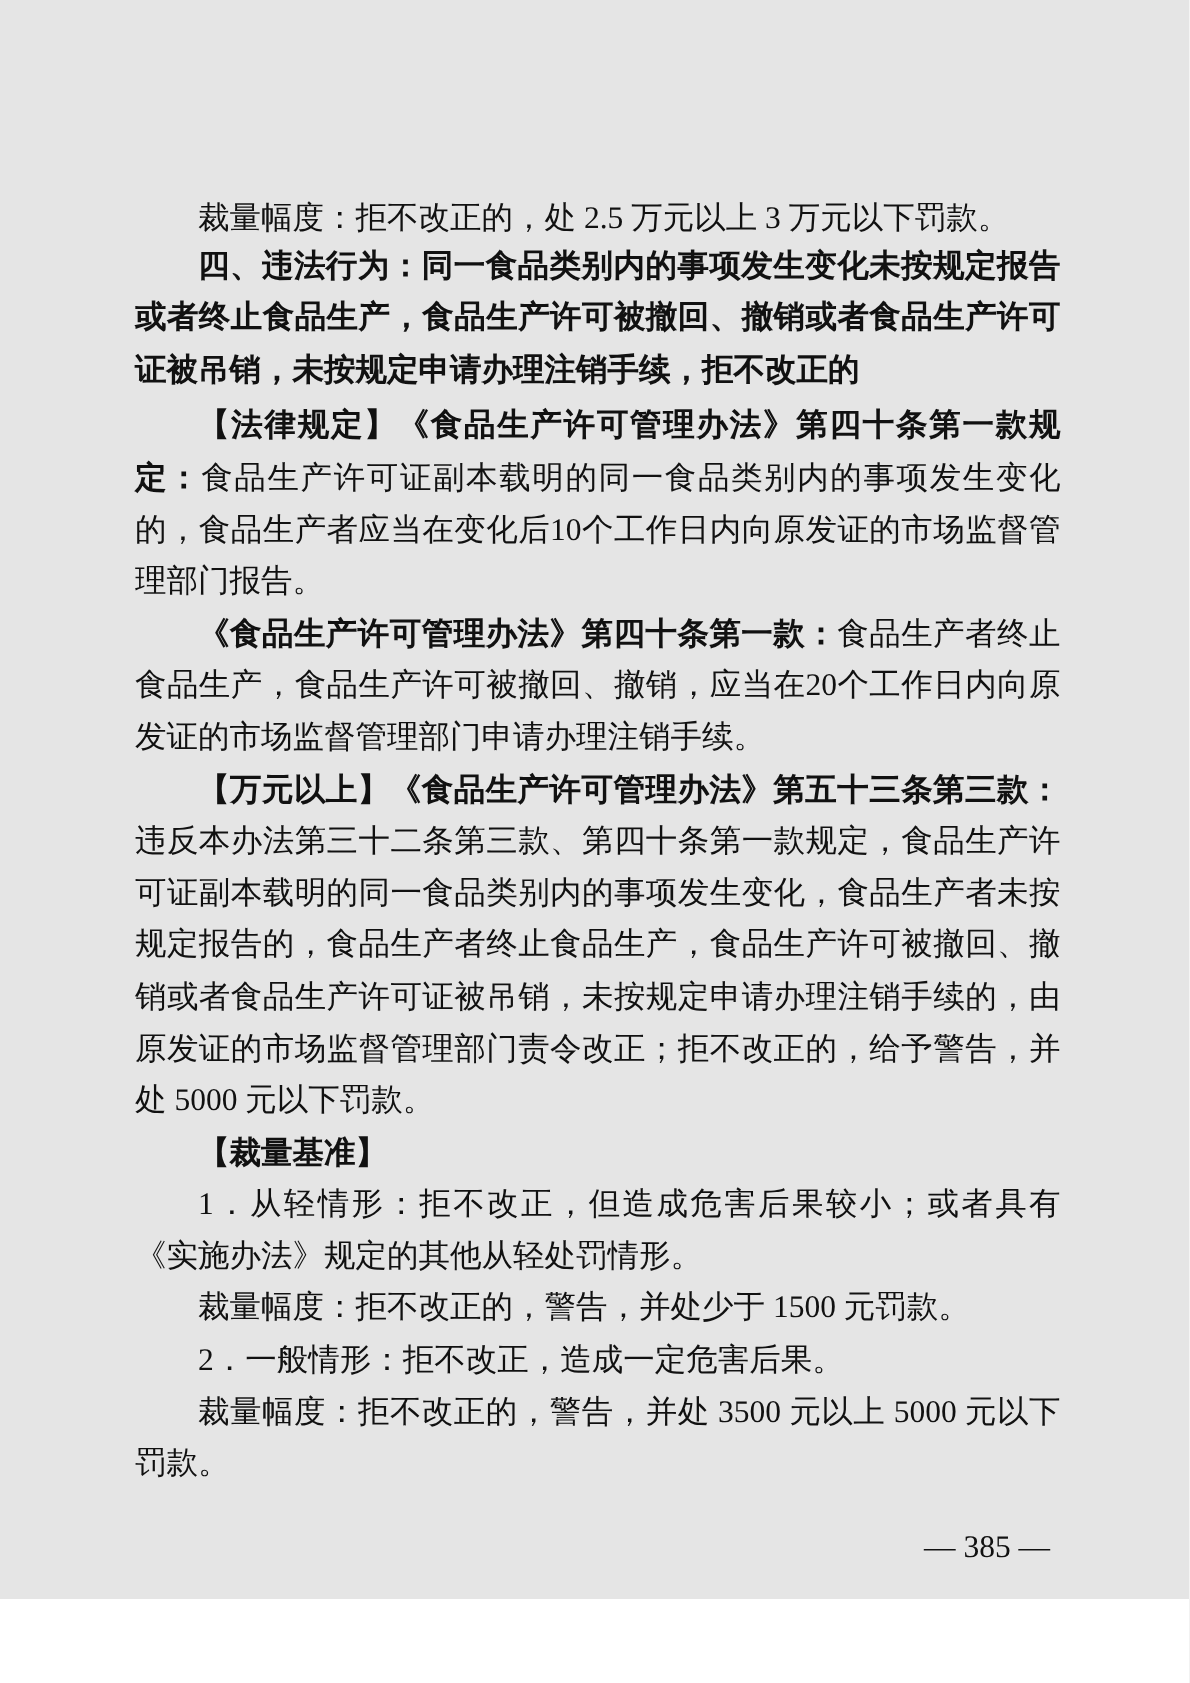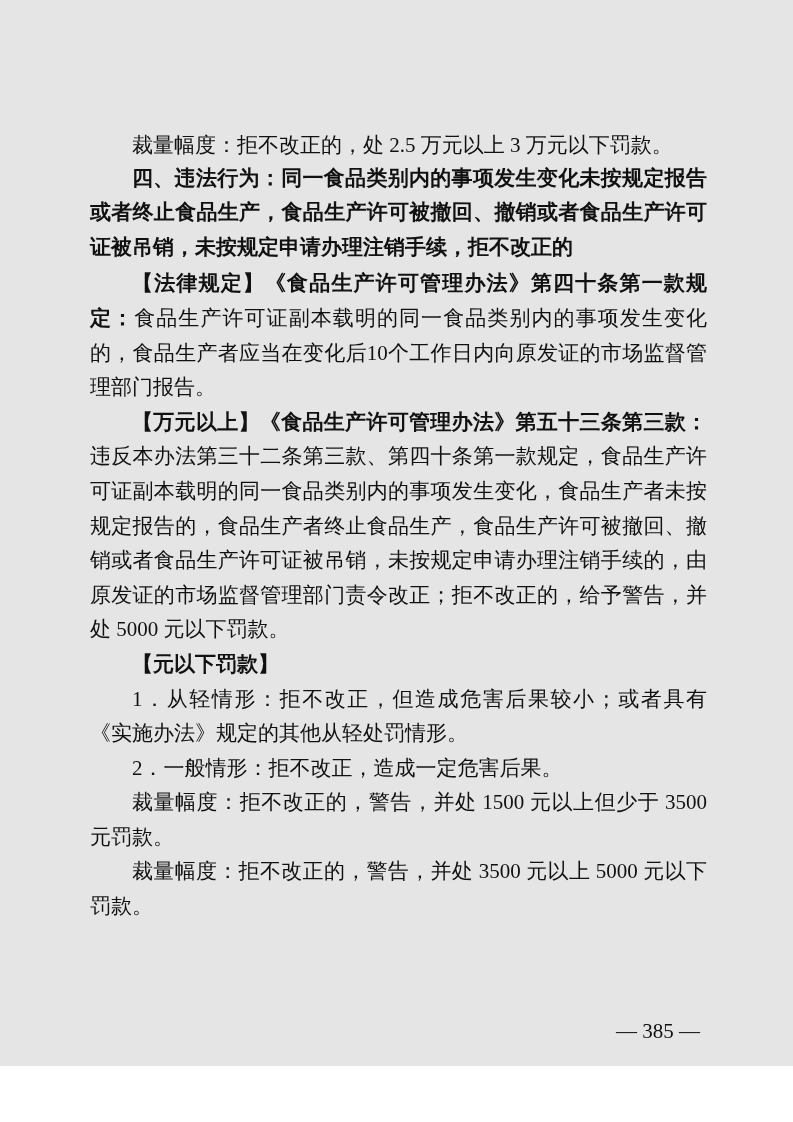--- a/index.html
+++ b/index.html
@@ -63,41 +63,44 @@
     </p>
 
     <p class="heading-hei">
       <span>四、违法行为：同一食品类别内的事项发生变化未按规定报告或者终止食品生产，食品生产许可被撤回、撤销或者食品生产许可证被吊销，未按规定申请办理注销手续，拒不改正的</span>
     </p>
 
     <p>
       <span class="lead-bold">【法律规定】《食品生产许可管理办法》第四十条第一款规定：</span><span>食品生产许可证副本载明的同一食品类别内的事项发生变化的，食品生产者应当在变化后10个工作日内向原发证的市场监督管理部门报告。</span>
     </p>
 
+    <p>
+      <span class="lead-bold">《食品生产许可管理办法》第四十条第一款：</span><span>食品生产者终止食品生产，食品生产许可被撤回、撤销，应当在20个工作日内向原发证的市场监督管理部门申请办理注销手续。</span>
+    </p>
 
     <p>
       <span class="lead-bold">【万元以上】《食品生产许可管理办法》第五十三条第三款：</span><span>违反本办法第三十二条第三款、第四十条第一款规定，食品生产许可证副本载明的同一食品类别内的事项发生变化，食品生产者未按规定报告的，食品生产者终止食品生产，食品生产许可被撤回、撤销或者食品生产许可证被吊销，未按规定申请办理注销手续的，由原发证的市场监督管理部门责令改正；拒不改正的，给予警告，并处 5000 元以下罚款。</span>
     </p>
 
     <p>
-      <span class="lead-bold">【元以下罚款】</span>
+      <span class="lead-bold">【裁量基准】</span>
     </p>
 
     <p>
       <span>1．从轻情形：拒不改正，但造成危害后果较小；或者具有《实施办法》规定的其他从轻处罚情形。</span>
     </p>
 
+    <p>
+      <span>裁量幅度：拒不改正的，警告，并处少于 1500 元罚款。</span>
+    </p>
 
     <p>
       <span>2．一般情形：拒不改正，造成一定危害后果。</span>
     </p>
 
-    <p>
-      <span>裁量幅度：拒不改正的，警告，并处 1500 元以上但少于 3500 元罚款。</span>
-    </p>
 
 
     <p>
       <span>裁量幅度：拒不改正的，警告，并处 3500 元以上 5000 元以下罚款。</span>
     </p>
 
   </div>
 
   <div class="footer">— 385 —</div>
 

